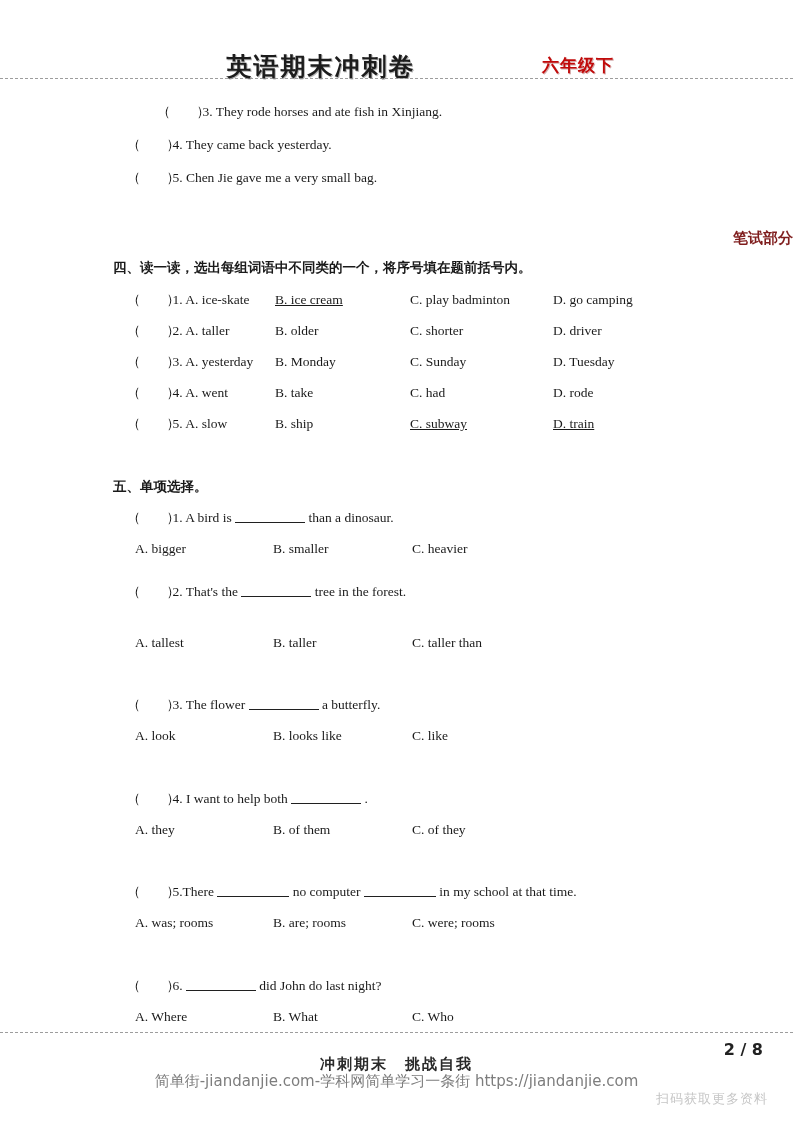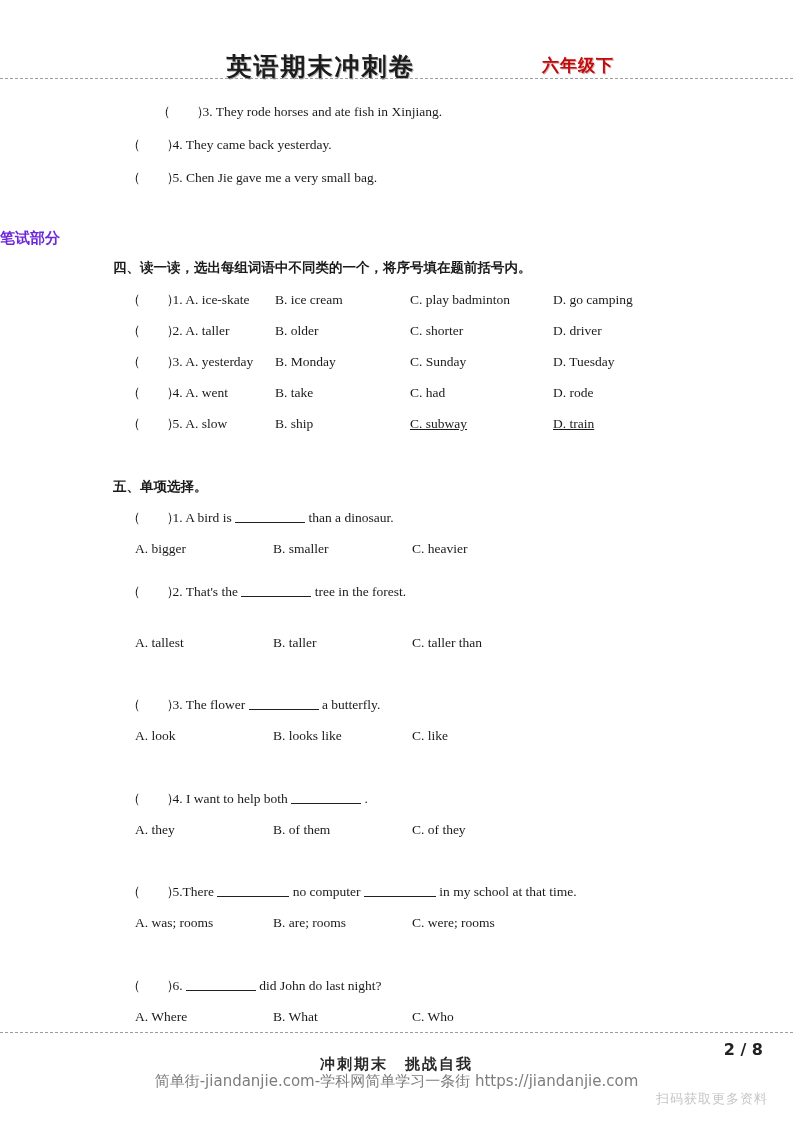--- a/index.html
+++ b/index.html
@@ -78,25 +78,25 @@
     white-space: nowrap;
     font-family: Liberation Mono, monospace;
     font-size: 13.5px;
     font-weight: 700;
     color: #1a1a1a;
   }
   .center-heading {
     position: absolute;
     left: 0;
     width: 793px;
-    text-align: left;
+    text-align: right;
     font-family: "DejaVu Sans", sans-serif;
     font-size: 15px;
     font-weight: 700;
-    color: #6d28d9;
+    color: #7f1d1d;
   }
 
   .opt {
     position: absolute;
     white-space: nowrap;
     font-size: 13.5px;
   }
 
   .blank-fill {
     display: inline-block;
@@ -175,21 +175,21 @@
 
 <div class="center-heading" style="top:229px;">笔试部分</div>
 
 <div class="sec-title-cn" style="top:259px;left:113px;">四、读一读，选出每组词语中不同类的一个，将序号填在题前括号内。</div>
 
 <div class="q-line" style="top:292px;left:127px;">
   <span class="paren"><span class="pl">（</span><span>）</span></span>
   <span>1.</span>
   <span>A. ice-skate</span>
 </div>
-<div class="opt" style="top:292px;left:275px;">B. ice cream</div>
+<div class="opt" style="top:292px;left:275px;text-decoration:underline;">B. ice cream</div>
 <div class="opt" style="top:292px;left:410px;">C. play badminton</div>
 <div class="opt" style="top:292px;left:553px;">D. go camping</div>
 
 <div class="q-line" style="top:323px;left:127px;">
   <span class="paren"><span class="pl">（</span><span>）</span></span>
   <span>2.</span>
   <span>A. taller</span>
 </div>
 <div class="opt" style="top:323px;left:275px;">B. older</div>
 <div class="opt" style="top:323px;left:410px;">C. shorter</div>

